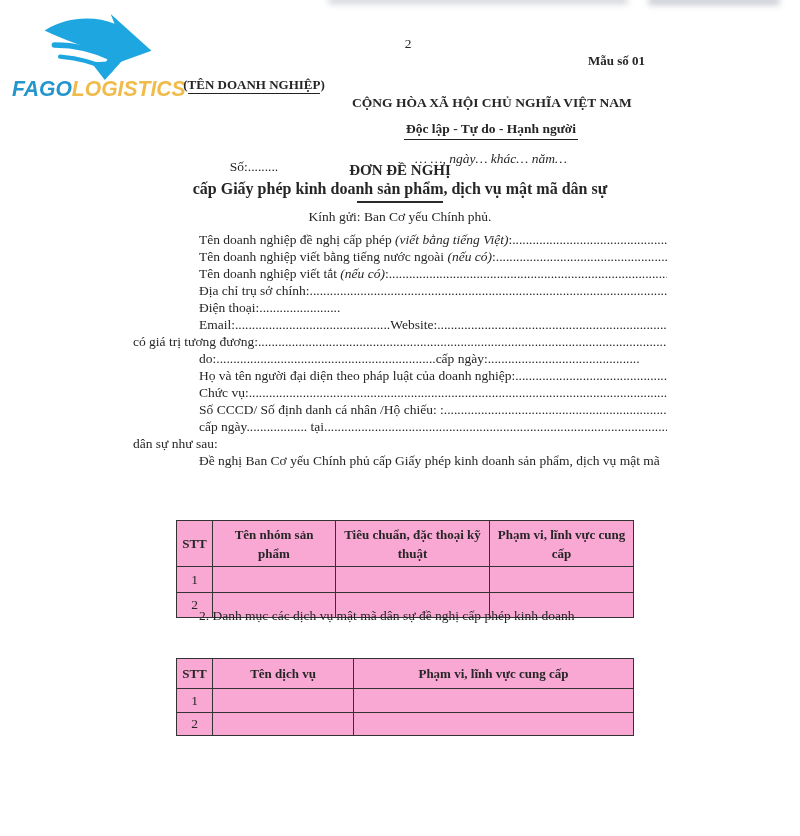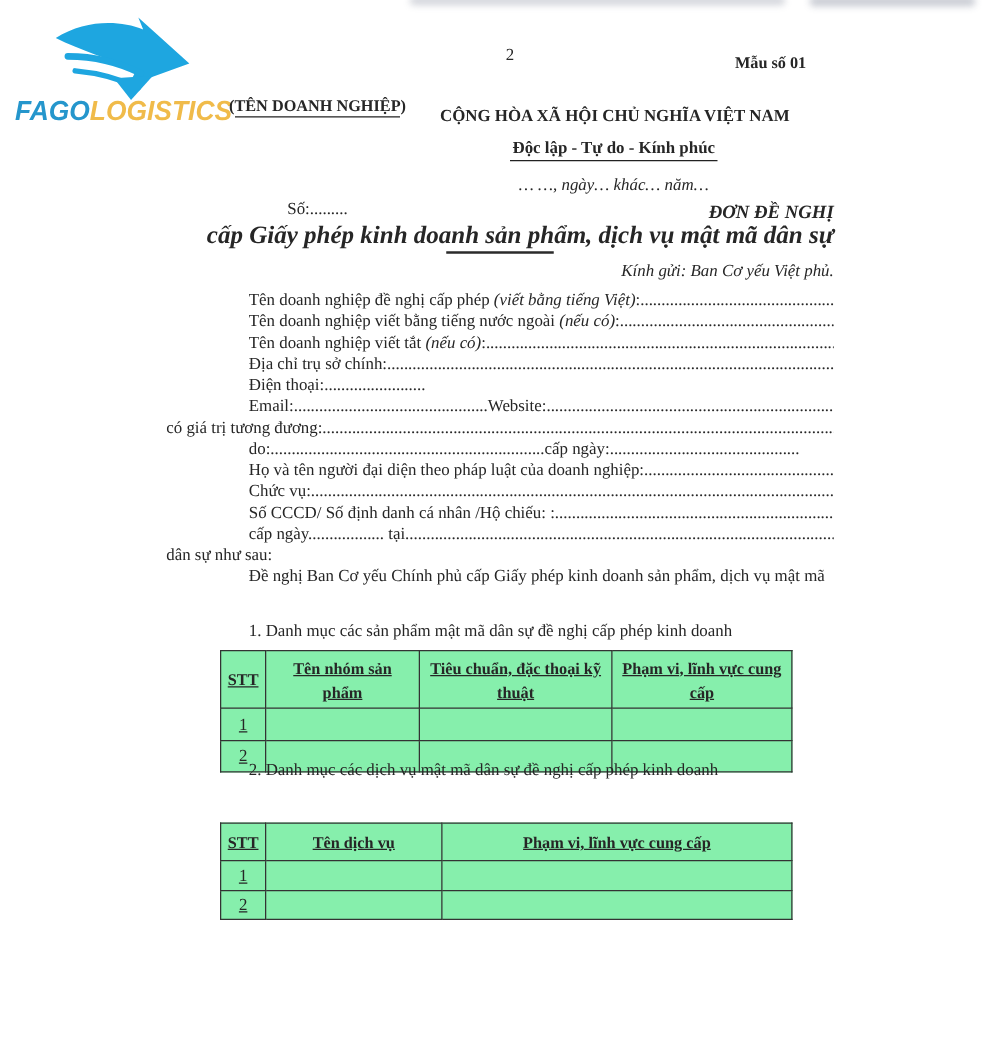--- a/index.html
+++ b/index.html
@@ -14,49 +14,49 @@
 
   
   .logo-arrow{position:absolute;left:40px;top:12px;width:118px;height:68px;}
   .logo-text{
     position:absolute;left:12px;top:76px;white-space:nowrap;
     font-family:"Liberation Sans",sans-serif;font-style:italic;font-weight:bold;
     font-size:22px;letter-spacing:0px;transform:scaleX(.96);transform-origin:left;
   }
 
   .pagenum{left:396px;top:36px;width:24px;text-align:center;font-size:13.5px;}
-  .formno{left:540px;top:42px;width:105px;text-align:right;font-weight:bold;font-size:13px;}
+  .formno{left:540px;top:53px;width:105px;text-align:right;font-weight:bold;font-size:13px;}
 
   .company-col{left:181px;top:77px;width:146px;text-align:center;font-weight:bold;font-size:13px;white-space:nowrap;}
   .company-col .uline{border-bottom:1.5px solid #222;padding-bottom:1px;}
   .so-line{left:181px;top:133px;width:146px;text-align:center;font-size:13.5px;margin-top:26px;}
 
-  .national-col{left:352px;top:84px;width:278px;text-align:center;}
+  .national-col{left:352px;top:94px;width:278px;text-align:center;}
   .national{font-weight:bold;font-size:13.5px;line-height:17px;white-space:nowrap;}
   .motto-wrap{margin-top:8px;}
   .motto{display:inline-block;font-weight:bold;font-size:13.5px;line-height:17px;border-bottom:1.5px solid #222;padding:0 2px 2px;}
   .dateline{font-style:italic;font-size:13.5px;margin-top:11px;}
 
-  .title-block{left:133px;top:161px;width:534px;text-align:right;font-style:italic;}
+  .title-block{left:133px;top:161px;width:534px;text-align:center;}
   .title-main{font-size:15px;font-weight:bold;line-height:18px;}
-  .title-sub{font-size:20px;font-weight:bold;line-height:17px;margin-top:1px;}
+  .title-sub{font-size:16px;font-weight:bold;line-height:17px;margin-top:1px;}
   .title-sep{width:86px;height:1.5px;background:#2b2b2b;margin:4px auto 0;}
   .recipient{font-size:13.5px;margin-top:6px;}
 
   .body-lines{left:133px;top:231px;width:534px;}
   .line{white-space:nowrap;height:17px;line-height:17px;font-size:13.5px;}
   .line.ind{text-indent:66px;}
   .line.fill{overflow:hidden;}
   .it{font-style:italic;}
 
   .caption{left:133px;top:0;width:534px;text-indent:66px;font-size:13.5px;line-height:16px;white-space:nowrap;}
   .cap1{top:497px;}
   .cap2{top:608px;}
 
-  table.ftable{border-collapse:collapse;table-layout:fixed;position:absolute;left:176px;background:#86efac;text-decoration:underline;}
+  table.ftable{border-collapse:collapse;table-layout:fixed;position:absolute;left:176px;background:#f9a8d4;}
   .ftable td,.ftable th{border:1.6px solid #333;padding:0 5px;overflow:hidden;}
   .ftable th{font-weight:bold;font-size:13px;line-height:19px;text-align:center;vertical-align:middle;font-family:"Liberation Serif",serif;}
   .ftable td{font-size:13.5px;vertical-align:middle;}
   .ftable td.stt{text-align:center;}
   .t1{top:520px;}
   .t2{top:658px;}
 </style>
 </head>
 <body>
 
@@ -76,49 +76,48 @@
   </div>
 
   <div class="abs pagenum">2</div>
   <div class="abs formno">Mẫu số 01</div>
 
   <div class="abs company-col"><span>(</span><span class="uline">TÊN DOANH NGHIỆP</span><span>)</span></div>
   <div class="abs so-line">Số:.........</div>
 
   <div class="abs national-col">
     <div class="national">CỘNG HÒA XÃ HỘI CHỦ NGHĨA VIỆT NAM</div>
-    <div class="motto-wrap"><span class="motto">Độc lập - Tự do - Kính phúc</span></div>
+    <div class="motto-wrap"><span class="motto">Độc lập - Tự do - Hạnh người</span></div>
     <div class="dateline">… …, ngày… khác… năm…</div>
   </div>
 
   <div class="abs title-block">
     <div class="title-main">ĐƠN ĐỀ NGHỊ</div>
     <div class="title-sub">cấp Giấy phép kinh doanh sản phẩm, dịch vụ mật mã dân sự</div>
     <div class="title-sep"></div>
-    <div class="recipient">Kính gửi: Ban Cơ yếu Việt phủ.</div>
+    <div class="recipient">Kính gửi: Ban Cơ yếu Chính phủ.</div>
   </div>
 
   <div class="abs body-lines">
       <div class="line ind fill"><span>Tên doanh nghiệp đề nghị cấp phép </span><span class="it">(viết bằng tiếng Việt)</span><span>:............................................................................</span></div>
       <div class="line ind fill"><span>Tên doanh nghiệp viết bằng tiếng nước ngoài </span><span class="it">(nếu có)</span><span>:............................................................................</span></div>
       <div class="line ind fill"><span>Tên doanh nghiệp viết tắt </span><span class="it">(nếu có)</span><span>:.........................................................................................................</span></div>
       <div class="line ind fill"><span>Địa chỉ trụ sở chính:..........................................................................................................................................</span></div>
       <div class="line ind"><span>Điện thoại:........................</span></div>
       <div class="line ind fill"><span>Email:..............................................Website:.....................................................................</span></div>
       <div class="line fill"><span>có giá trị tương đương:......................................................................................................................................</span></div>
       <div class="line ind fill"><span>do:.................................................................cấp ngày:.............................................</span></div>
       <div class="line ind fill"><span>Họ và tên người đại diện theo pháp luật của doanh nghiệp:.........................................................</span></div>
       <div class="line ind fill"><span>Chức vụ:......................................................................................................................................................</span></div>
       <div class="line ind fill"><span>Số CCCD/ Số định danh cá nhân /Hộ chiếu: :......................................................................................</span></div>
       <div class="line ind fill"><span>cấp ngày.................. tại...................................................................................................................</span></div>
       <div class="line"><span>dân sự như sau:</span></div>
       <div class="line ind"><span>Đề nghị Ban Cơ yếu Chính phủ cấp Giấy phép kinh doanh sản phẩm, dịch vụ mật mã</span></div>
     </div>
 
-  <div class="abs caption cap1">1. Danh mục các sản phẩm mật mã dân sự đề nghị cấp phép kinh doanh</div>
   <table class="ftable t1">
     <colgroup>
         <col style="width:36px">
         <col style="width:123px">
         <col style="width:154px">
         <col style="width:144px">
       </colgroup>
     <tbody>
         <tr style="height:46px;">
       <th>STT</th>

